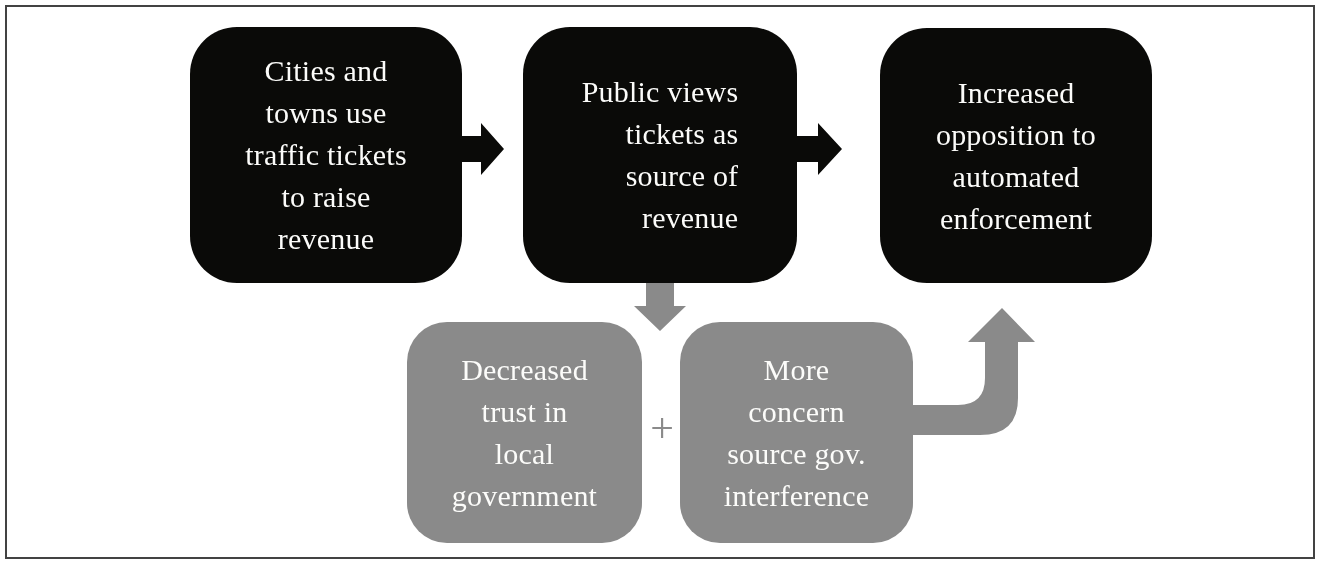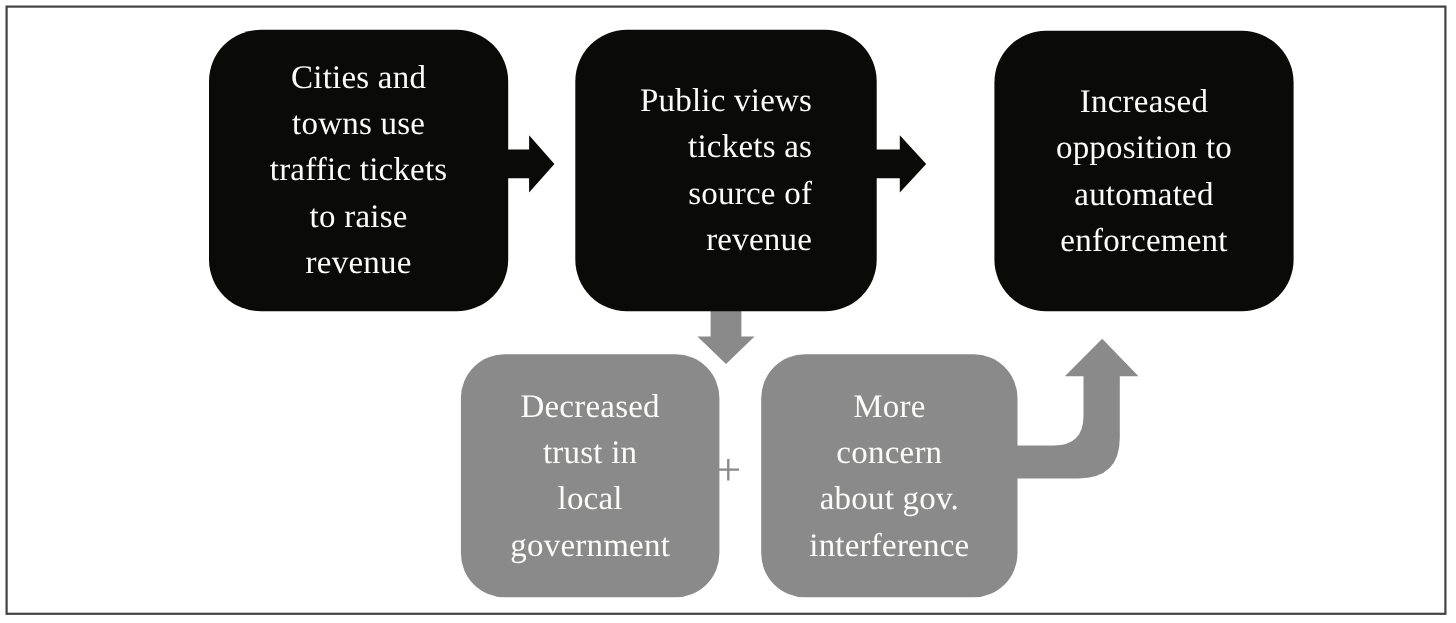--- a/index.html
+++ b/index.html
@@ -44,25 +44,24 @@
     white-space: pre-line;
     letter-spacing: 0.2px;
   }
   .node-dark {
     background: var(--node-dark, #0a0a08);
     border-radius: 47px;
   }
   .node-gray {
     background: var(--node-gray, #8a8a8a);
     border-radius: 40px;
-    margin-left: 12px;
   }
   #node-cities      { left: 190px; top: 27px;  width: 272px; height: 256px; }
   #node-public      { left: 523px; top: 27px;  width: 274px; height: 256px; text-align: right; }
-  #node-opposition  { left: 904px; top: 28px;  width: 272px; height: 255px; }
+  #node-opposition  { left: 880px; top: 28px;  width: 272px; height: 255px; }
   #node-trust       { left: 407px; top: 322px; width: 235px; height: 221px; }
   #node-concern     { left: 680px; top: 322px; width: 233px; height: 221px; }
   #plus-operator {
     position: absolute;
     left: 638px;
     top: 402px;
     width: 48px;
     height: 52px;
     display: flex;
     align-items: center;
@@ -106,18 +105,18 @@
 automated
 enforcement</div>
 
   <div class="node node-gray" id="node-trust">Decreased
 trust in
 local
 government</div>
 
   <div class="node node-gray" id="node-concern">More
 concern
-about gov.
+source gov.
 interference</div>
 
   <div id="plus-operator">+</div>
 
 </div>
 
 </body></html>

